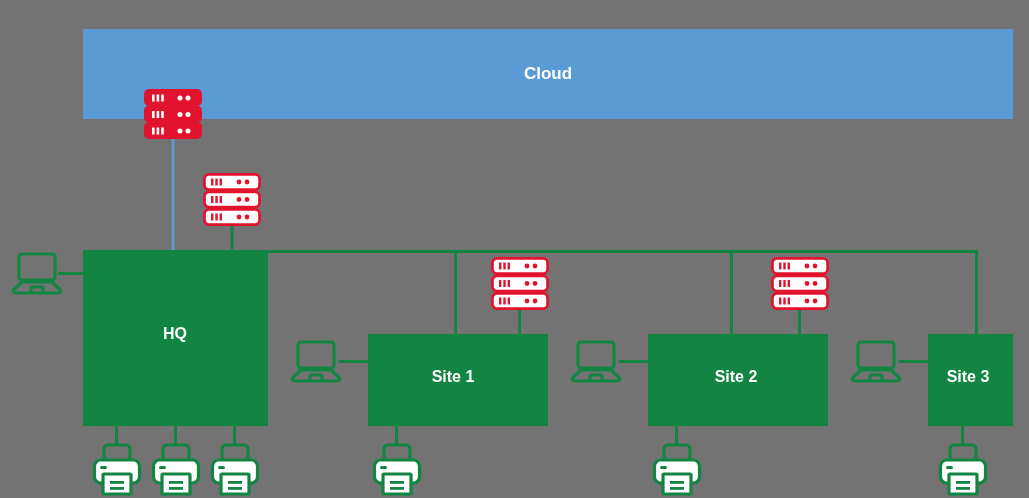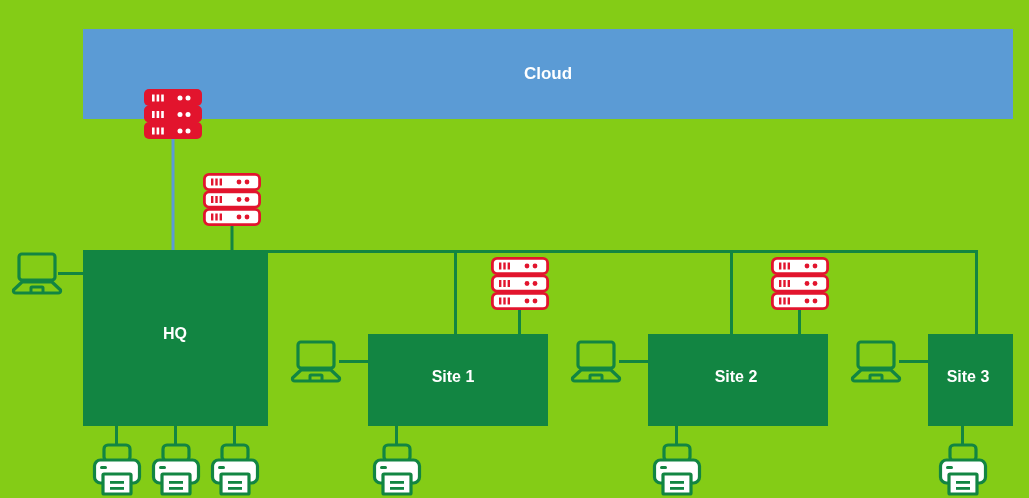--- a/index.html
+++ b/index.html
@@ -11,21 +11,21 @@
   body {
     font-family: "Liberation Sans", sans-serif;
     width: 1029px;
     height: 498px;
     overflow: hidden;
   }
   #diagram-root {
     position: relative;
     width: 1029px;
     height: 498px;
-    background: #84cc16;
+    background: #737373;
   }
   svg.canvas {
     display: block;
     width: 1029px;
     height: 498px;
   }
   .node-label {
     font-family: "Liberation Sans", sans-serif;
     font-weight: bold;
     fill: #ffffff;

